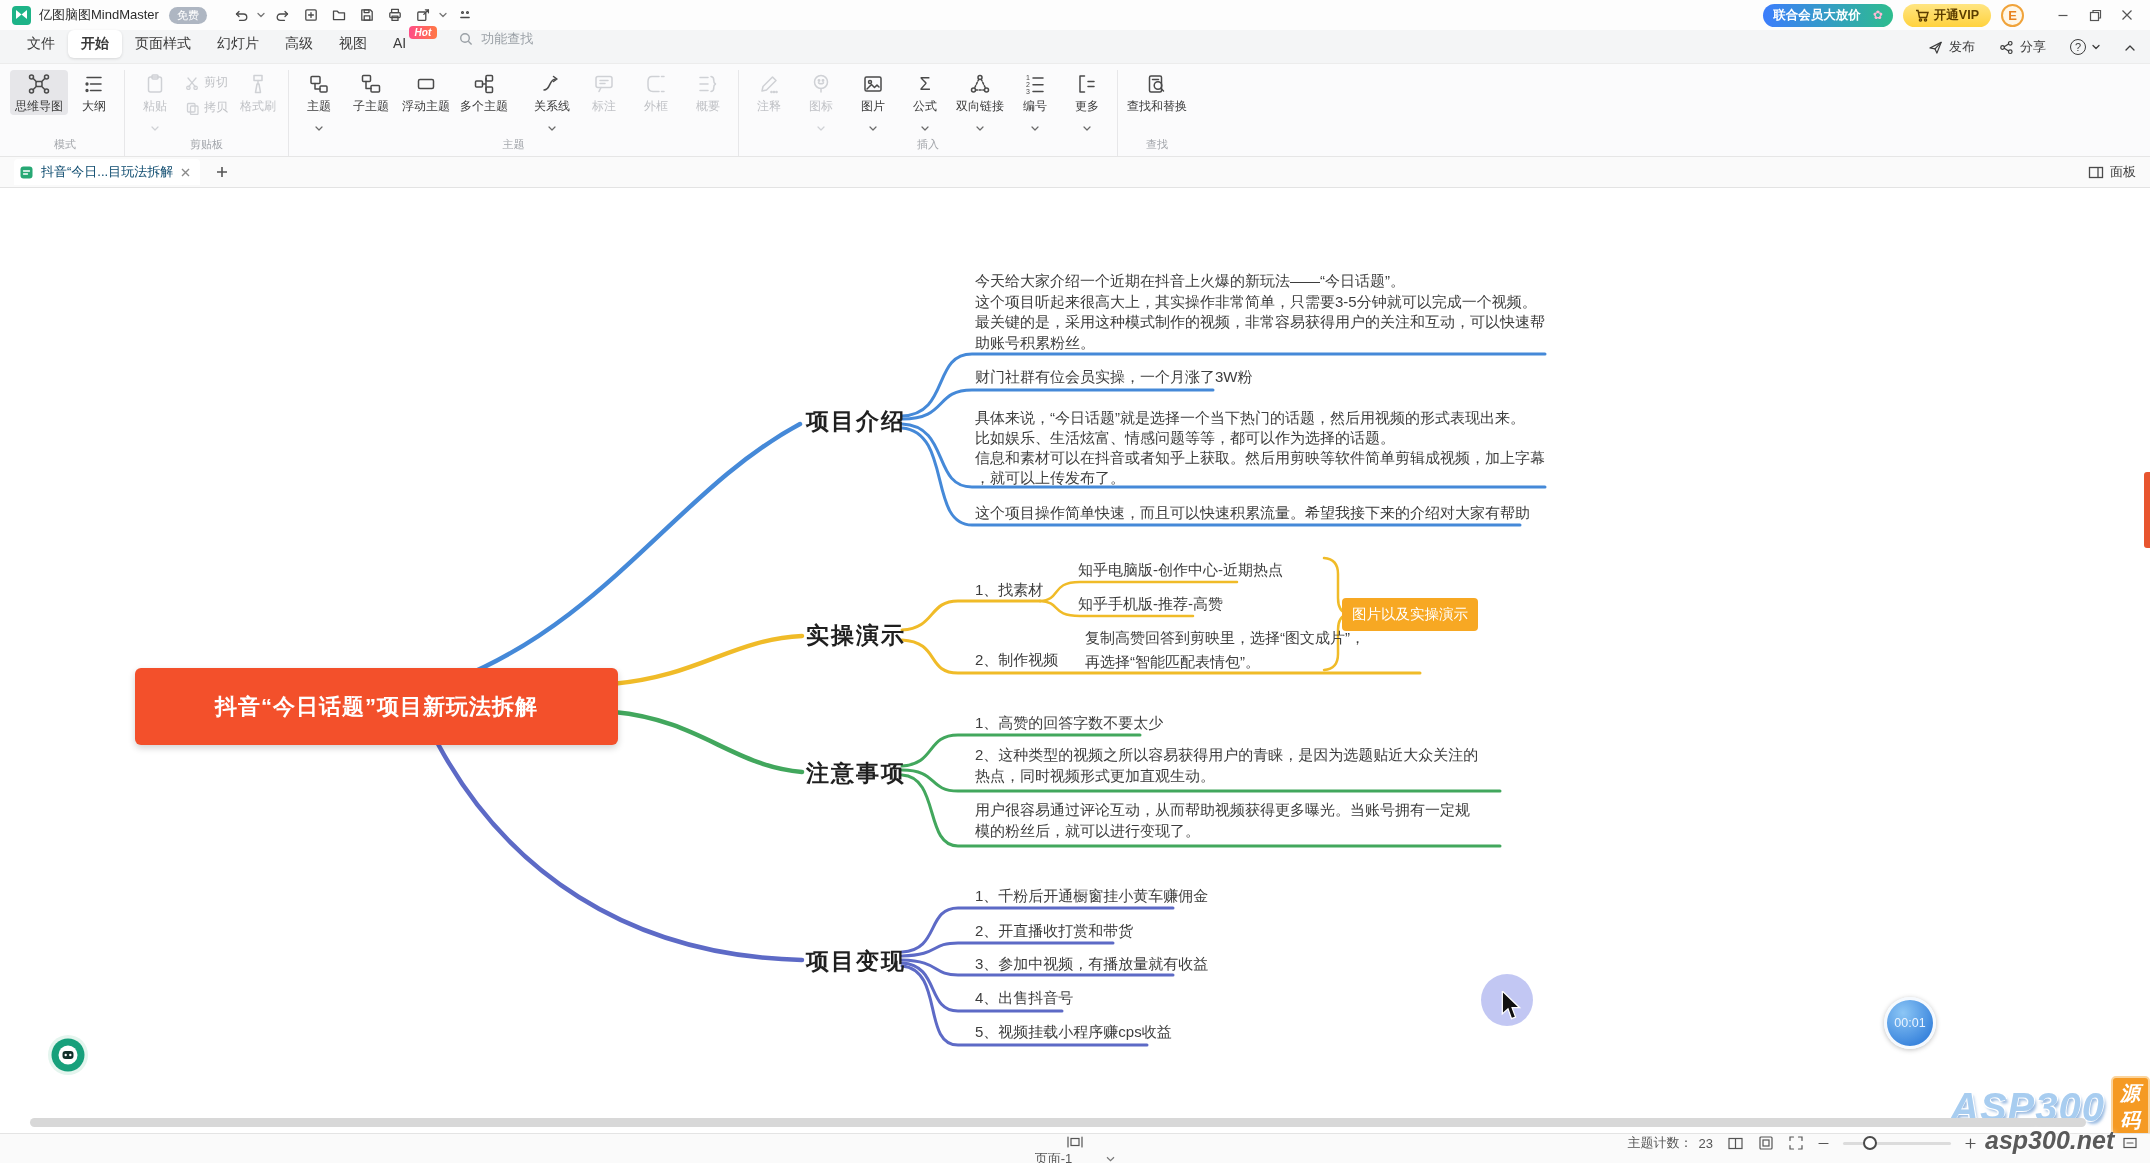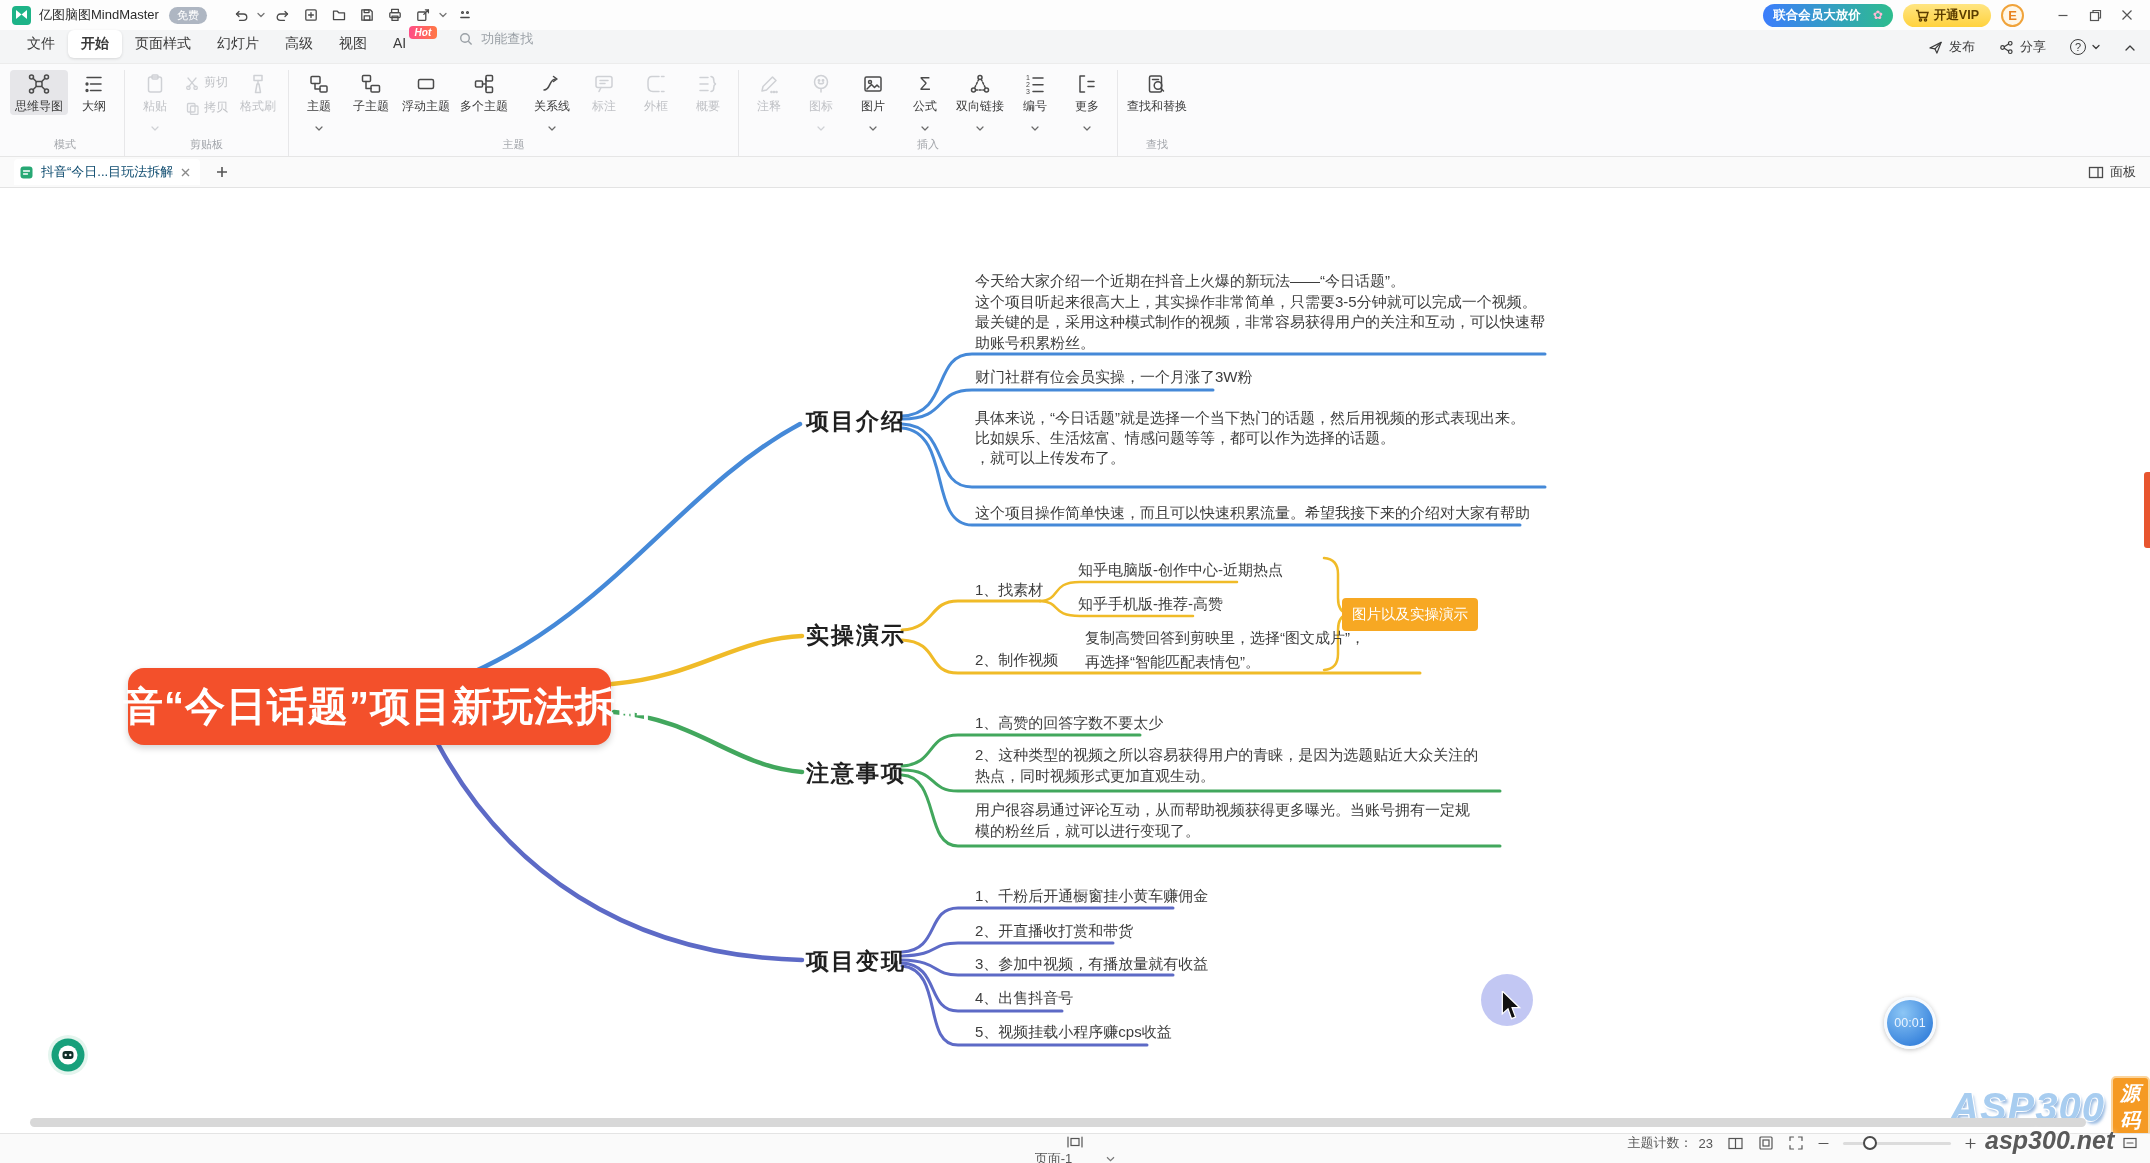--- a/index.html
+++ b/index.html
@@ -66,21 +66,21 @@
   .doctab .dtitle { font-size:13px; color:#0c4a6e; }
   .doctab svg.closex { stroke:#8a8a8a; stroke-width:1.4; }
   .newtab { margin-left:16px; display:flex; align-items:center; }
   .newtab svg { stroke:#555; stroke-width:1.6; }
   .panel-toggle { position:absolute; right:14px; display:flex; align-items:center; gap:6px; font-size:13px; color:#3a3a3a; }
   .panel-toggle svg { stroke:#4a4a4a; fill:none; stroke-width:1.3; }
 
   
   .canvas { position:relative; height:945px; background:#fff; overflow:hidden; }
   .map-lines { position:absolute; left:0; top:0; pointer-events:none; }
-  .central-topic { position:absolute; left:128px; top:480px; width:483px; height:77px; background:#f3502b; border-radius:16px; box-shadow:0 3px 7px rgba(0,0,0,.18); color:#fff; font-size:40px; font-weight:bold; letter-spacing:1px; display:flex; align-items:center; justify-content:center; white-space:nowrap; }
+  .central-topic { position:absolute; left:135px; top:480px; width:483px; height:77px; background:#f3502b; border-radius:6px; box-shadow:0 3px 7px rgba(0,0,0,.18); color:#fff; font-size:22px; font-weight:bold; letter-spacing:1px; display:flex; align-items:center; justify-content:center; white-space:nowrap; }
   .branch-label { position:absolute; left:806px; font-size:23px; font-weight:bold; color:#1f1f1f; letter-spacing:2px; white-space:nowrap; }
   .node-text { position:absolute; font-size:15px; color:#3d3d3d; line-height:20px; white-space:nowrap; }
   .callout-box { position:absolute; left:1342px; top:410px; height:33px; background:#f7a823; border-radius:4px; color:#fff; font-size:14.5px; display:flex; align-items:center; padding:0 10px; white-space:nowrap; }
   .cursor-halo { position:absolute; left:1481px; top:786px; width:52px; height:52px; border-radius:50%; background:#b7bdf1; opacity:.85; }
   .cursor { position:absolute; left:1499px; top:803px; }
   .timer-bubble { position:absolute; left:1884px; top:809px; width:52px; height:52px; border-radius:50%; background:radial-gradient(circle at 35% 28%, #8cc6f5, #3a85dd 75%); border:3px solid rgba(255,255,255,.95); box-shadow:0 1px 5px rgba(0,0,0,.25); color:#eaf4ff; font-size:12.5px; display:flex; align-items:center; justify-content:center; }
   .assistant-btn { position:absolute; left:47px; top:846px; }
   .hscrollbar { position:absolute; left:30px; top:930px; width:2056px; height:9px; border-radius:4.5px; background:#d8d8d8; }
   .vhandle { position:absolute; right:0; top:284px; width:6px; height:76px; background:#e8552f; border-radius:3px 0 0 3px; }
   .wm-logo { position:absolute; left:1950px; top:888px; display:flex; align-items:center; }
@@ -571,20 +571,21 @@
       <div>这个项目听起来很高大上，其实操作非常简单，只需要3-5分钟就可以完成一个视频。</div>
       <div>最关键的是，采用这种模式制作的视频，非常容易获得用户的关注和互动，可以快速帮</div>
       <div>助账号积累粉丝。</div>
     </div>
     <div class="node-text" style="left:975px;top:179px">
       <div>财门社群有位会员实操，一个月涨了3W粉</div>
     </div>
     <div class="node-text" style="left:975px;top:220px">
       <div>具体来说，“今日话题”就是选择一个当下热门的话题，然后用视频的形式表现出来。</div>
       <div>比如娱乐、生活炫富、情感问题等等，都可以作为选择的话题。</div>
+      <div>信息和素材可以在抖音或者知乎上获取。然后用剪映等软件简单剪辑成视频，加上字幕</div>
       <div>，就可以上传发布了。</div>
     </div>
     <div class="node-text" style="left:975px;top:315px">
       <div>这个项目操作简单快速，而且可以快速积累流量。希望我接下来的介绍对大家有帮助</div>
     </div>
 
     <div class="node-text" style="left:975px;top:392px">
       <div>1、找素材</div>
     </div>
     <div class="node-text" style="left:1078px;top:372px">

